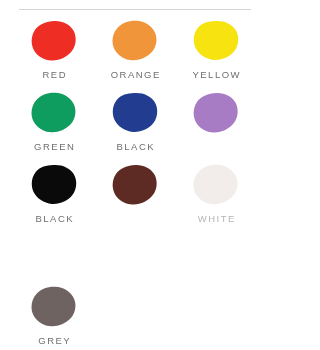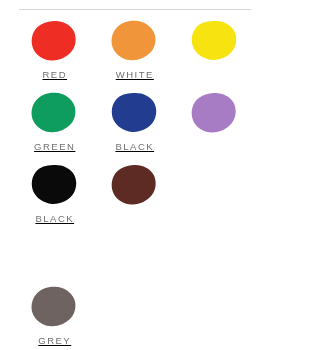--- a/index.html
+++ b/index.html
@@ -45,24 +45,23 @@
 
   .swatch-grid {
     margin: 0;
     padding: 0 14px;
     box-sizing: border-box;
   }
 
   .swatch-row {
     display: flex;
     flex-direction: row;
-    justify-content: flex-start;
+    justify-content: space-between;
     align-items: flex-start;
     margin: 0;
-    text-decoration: underline;
   }
 
   .swatch-row.row-0 { padding-top: 9px; }
   .swatch-row.row-1 { padding-top: 11px; }
   .swatch-row.row-2 { padding-top: 11px; }
   .swatch-row.row-3 { padding-top: 11px; flex-direction: column; }
 
   .swatch-cell {
     width: 80px;
     display: flex;
@@ -125,28 +124,29 @@
             </svg>
           </div>
           <div class="swatch-label">RED</div>
         </div>
         <div class="swatch-cell">
           <div class="blob-wrap">
             <svg class="blob" viewBox="0 0 100 100" preserveAspectRatio="none">
               <path d="M52.6,1.8 C70.8,2.6 87.2,13.8 93.6,30.2 C99.8,46.2 96.4,65.6 85.2,78.2 C74.2,90.6 56.2,97.8 40.2,95.4 C24.0,93.0 9.4,81.2 3.8,65.8 C-1.8,50.2 1.4,31.2 11.8,18.8 C22.2,6.4 36.4,1.0 52.6,1.8 Z" fill="#f0953a"></path>
             </svg>
           </div>
-          <div class="swatch-label">WHITE</div>
+          <div class="swatch-label">ORANGE</div>
         </div>
         <div class="swatch-cell">
           <div class="blob-wrap">
             <svg class="blob" viewBox="0 0 100 100" preserveAspectRatio="none">
               <path d="M48.4,2.6 C66.2,0.8 84.4,8.8 92.8,24.0 C101.2,39.2 99.8,59.8 90.0,73.8 C80.2,87.8 61.8,96.6 45.0,95.0 C28.2,93.4 12.4,82.2 5.6,66.8 C-1.2,51.4 1.0,31.4 10.6,18.6 C20.2,5.8 33.0,4.2 48.4,2.6 Z" fill="#f7e310"></path>
             </svg>
           </div>
+          <div class="swatch-label">YELLOW</div>
         </div>
       </div>
       <div class="swatch-row row-1">
         <div class="swatch-cell">
           <div class="blob-wrap">
             <svg class="blob" viewBox="0 0 100 100" preserveAspectRatio="none">
               <path d="M52.6,1.8 C70.8,2.6 87.2,13.8 93.6,30.2 C99.8,46.2 96.4,65.6 85.2,78.2 C74.2,90.6 56.2,97.8 40.2,95.4 C24.0,93.0 9.4,81.2 3.8,65.8 C-1.8,50.2 1.4,31.2 11.8,18.8 C22.2,6.4 36.4,1.0 52.6,1.8 Z" fill="#0f9c5f"></path>
             </svg>
           </div>
           <div class="swatch-label">GREEN</div>
@@ -175,20 +175,28 @@
             </svg>
           </div>
           <div class="swatch-label">BLACK</div>
         </div>
         <div class="swatch-cell">
           <div class="blob-wrap">
             <svg class="blob" viewBox="0 0 100 100" preserveAspectRatio="none">
               <path d="M50.8,2.2 C68.5,1.4 85.5,10.4 92.6,25.6 C99.9,41.2 98.3,60.6 88.4,74.6 C78.6,88.4 61.4,97.4 45.2,96.6 C28.7,95.8 13.2,86.1 6.1,71.4 C-1.1,56.5 0.2,37.6 8.6,23.6 C17.0,9.6 33.4,3.0 50.8,2.2 Z" fill="#5e2b24"></path>
             </svg>
           </div>
+        </div>
+        <div class="swatch-cell">
+          <div class="blob-wrap">
+            <svg class="blob" viewBox="0 0 100 100" preserveAspectRatio="none">
+              <path d="M52.6,1.8 C70.8,2.6 87.2,13.8 93.6,30.2 C99.8,46.2 96.4,65.6 85.2,78.2 C74.2,90.6 56.2,97.8 40.2,95.4 C24.0,93.0 9.4,81.2 3.8,65.8 C-1.8,50.2 1.4,31.2 11.8,18.8 C22.2,6.4 36.4,1.0 52.6,1.8 Z" fill="#f2ecea"></path>
+            </svg>
+          </div>
+          <div class="swatch-label pale">WHITE</div>
         </div>
       </div>
       <div class="swatch-row row-3">
         <div class="swatch-cell empty">
           <div class="blob-wrap"></div>
           <div class="swatch-label"></div>
         </div>
         <div class="swatch-cell">
           <div class="blob-wrap">
             <svg class="blob" viewBox="0 0 100 100" preserveAspectRatio="none">

